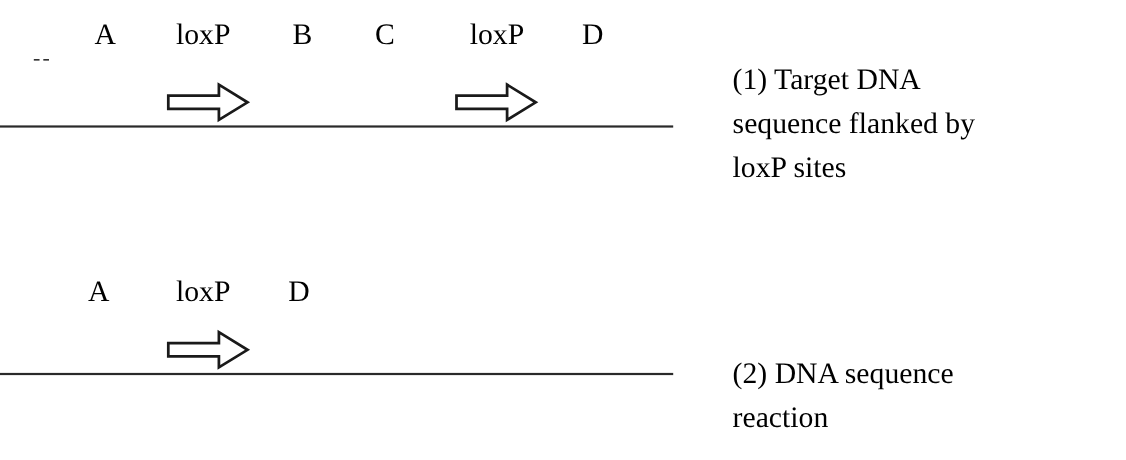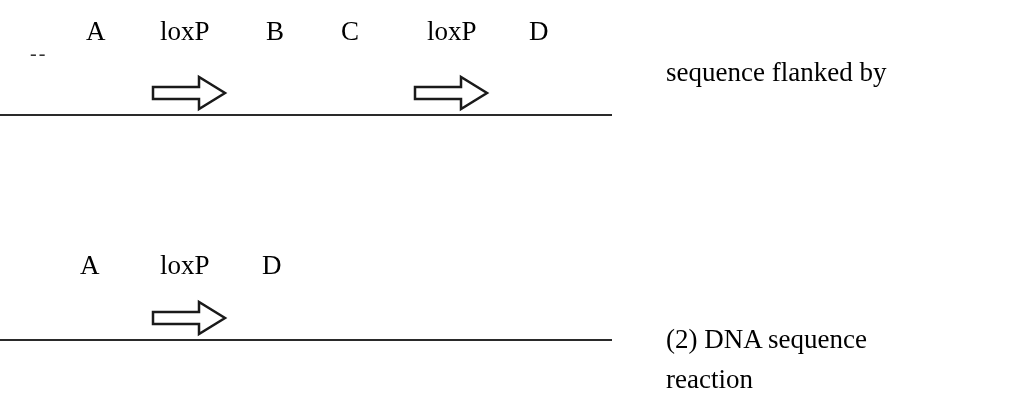--- a/index.html
+++ b/index.html
@@ -63,21 +63,23 @@
   <span class="gene-label" style="left: 529px; top: 16px;">D</span>
 
   <svg class="arrow-icon" style="left: 151px; top: 74px;" viewBox="0 0 78 38">
     <path d="M2,13 L48,13 L48,3 L74,19 L48,35 L48,25 L2,25 Z" fill="#ffffff" stroke="#1a1a1a" stroke-width="2.5" stroke-linejoin="miter"></path>
   </svg>
   <svg class="arrow-icon" style="left: 413px; top: 74px;" viewBox="0 0 78 38">
     <path d="M2,13 L48,13 L48,3 L74,19 L48,35 L48,25 L2,25 Z" fill="#ffffff" stroke="#1a1a1a" stroke-width="2.5" stroke-linejoin="miter"></path>
   </svg>
 
   <div class="caption" style="left: 666px; top: 52px;">
+    <div>(1) Target DNA</div>
     <div>sequence flanked by</div>
+    <div>loxP sites</div>
   </div>
 
   <div class="dna-line" style="top: 339px; width: 612px;"></div>
 
   <span class="gene-label" style="left: 80px; top: 250px;">A</span>
   <span class="gene-label" style="left: 160px; top: 250px;">loxP</span>
   <span class="gene-label" style="left: 262px; top: 250px;">D</span>
 
   <svg class="arrow-icon" style="left: 151px; top: 299px;" viewBox="0 0 78 38">
     <path d="M2,13 L48,13 L48,3 L74,19 L48,35 L48,25 L2,25 Z" fill="#ffffff" stroke="#1a1a1a" stroke-width="2.5" stroke-linejoin="miter"></path>

